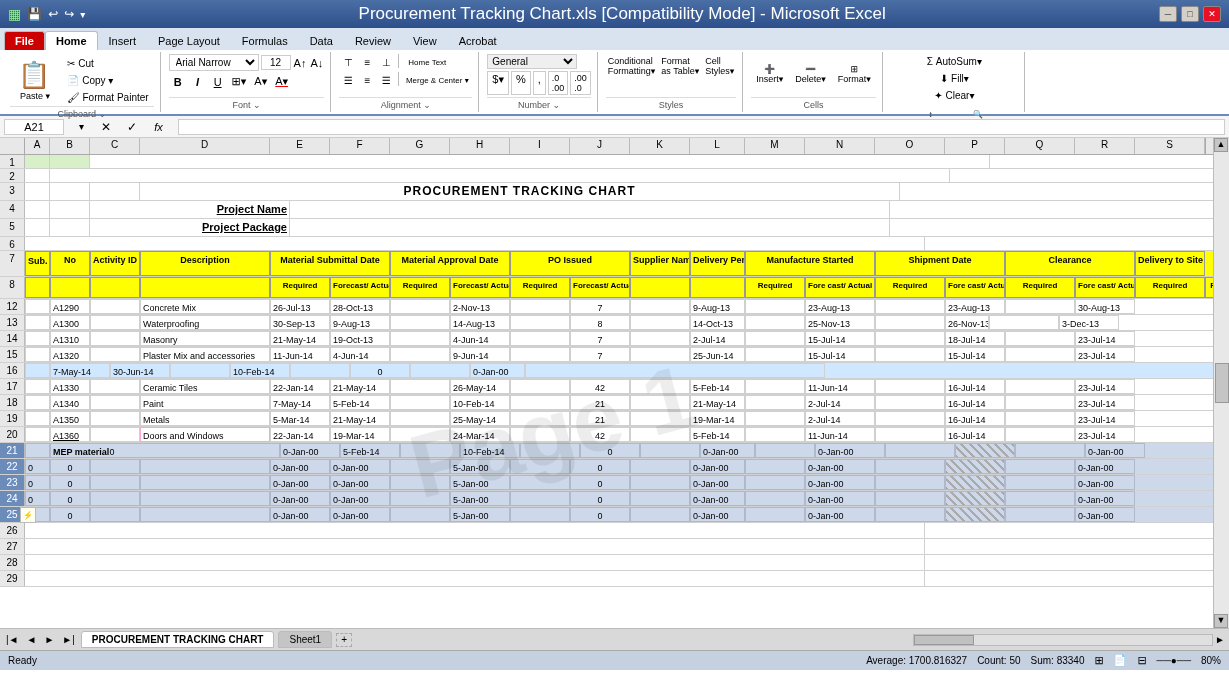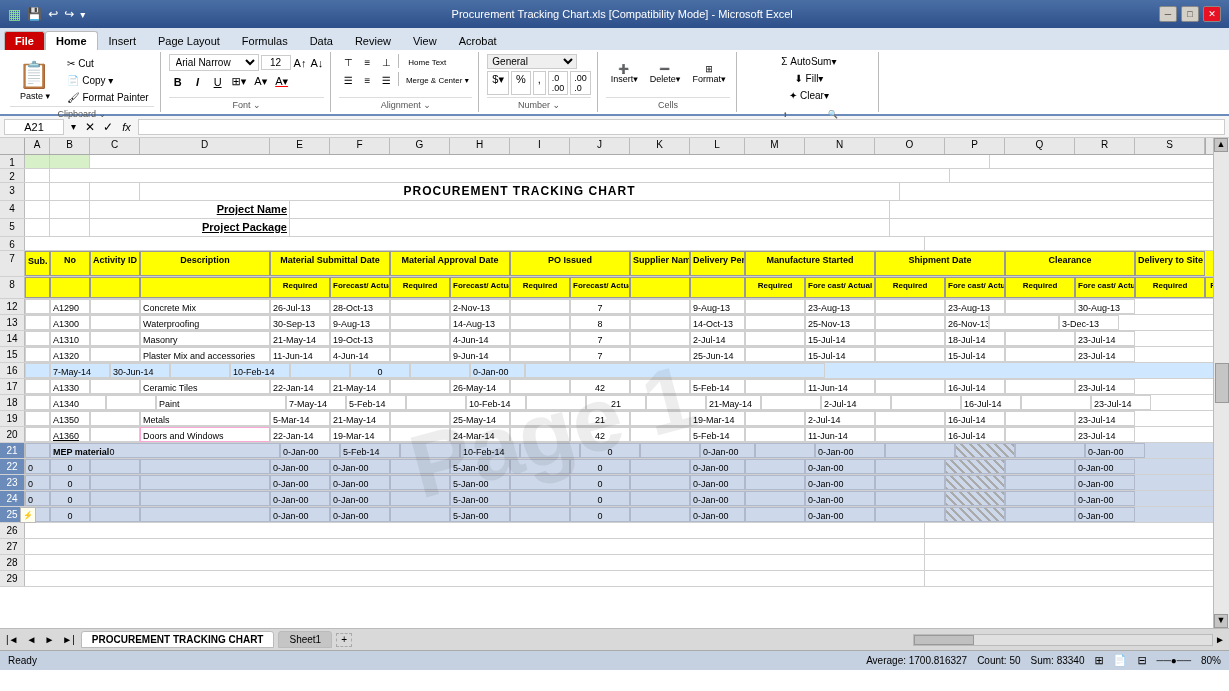--- a/index.html
+++ b/index.html
@@ -117,21 +117,21 @@
     }
 
     
     .formula-bar {
       background: #f5f5f5;
       border-bottom: 1px solid #ccc;
       height: 22px;
       display: flex;
       align-items: center;
       padding: 0 4px;
-      gap: 4px;
+      gap: 12px;
     }
     .cell-ref {
       width: 60px;
       border: 1px solid #ccc;
       font-size: 11px;
       padding: 1px 4px;
       text-align: center;
       background: white;
     }
     .formula-expand { font-size: 10px; cursor: pointer; padding: 0 3px; }
@@ -282,21 +282,21 @@
 <body>
 
 <div class="title-bar">
   <div class="title-bar-left">
     <span style="color:#90ee90; font-size:14px;">▦</span>
     <span style="font-size:12px; cursor:pointer;">💾</span>
     <span style="font-size:12px; cursor:pointer;">↩</span>
     <span style="font-size:12px; cursor:pointer;">↪</span>
     <span style="font-size:10px; cursor:pointer;">▾</span>
   </div>
-  <span style="font-size:11px;text-align:center;">Procurement Tracking Chart.xls  [Compatibility Mode] - Microsoft Excel</span>
+  <span style="font-size:17px;text-align:center;">Procurement Tracking Chart.xls  [Compatibility Mode] - Microsoft Excel</span>
   <div class="title-bar-controls">
     <div class="win-btn minimize">─</div>
     <div class="win-btn maximize">□</div>
     <div class="win-btn close">✕</div>
   </div>
 </div>
 
 <div class="ribbon-tabs">
   <div class="ribbon-tab active" style="background:#c00; color:white; font-weight:bold;">File</div>
   <div class="ribbon-tab active" style="background:#fff; border:1px solid #bbb; border-bottom:none;">Home</div>
@@ -377,20 +377,30 @@
         <span style="border:1px solid #ccc; padding:1px 4px; cursor:pointer; font-size:11px;">$▾</span>
         <span style="border:1px solid #ccc; padding:1px 4px; cursor:pointer; font-size:11px;">%</span>
         <span style="border:1px solid #ccc; padding:1px 4px; cursor:pointer; font-size:11px;">,</span>
         <span style="border:1px solid #ccc; padding:1px 3px; cursor:pointer; font-size:9px;">.0<br>.00</span>
         <span style="border:1px solid #ccc; padding:1px 3px; cursor:pointer; font-size:9px;">.00<br>.0</span>
       </div>
     </div>
     <div class="ribbon-group-label">Number ⌄</div>
   </div>
 
+  <div class="ribbon-group" style="min-width:120px;">
+    <div class="ribbon-group-content" style="flex-direction:column; gap:2px; align-items:flex-start;">
+      <div style="display:flex; gap:2px; align-items:center;">
+        <span style="font-size:9px; cursor:pointer; border:1px solid transparent; padding:1px;">Conditional<br>Formatting▾</span>
+        <span style="font-size:9px; cursor:pointer; border:1px solid transparent; padding:1px;">Format<br>as Table▾</span>
+        <span style="font-size:9px; cursor:pointer; border:1px solid transparent; padding:1px;">Cell<br>Styles▾</span>
+      </div>
+    </div>
+    <div class="ribbon-group-label">Styles</div>
+  </div>
 
   <div class="ribbon-group" style="min-width:90px;">
     <div class="ribbon-group-content" style="flex-direction:column; gap:2px; align-items:flex-start;">
       <div style="display:flex; gap:2px;">
         <div class="ribbon-btn" style="height:40px; min-width:30px; font-size:9px;">
           <span>➕</span>
           <span>Insert▾</span>
         </div>
         <div class="ribbon-btn" style="height:40px; min-width:30px; font-size:9px;">
           <span>➖</span>
@@ -673,21 +683,21 @@
       <div class="cell" style="width:70px; border:1px solid #d0d0d0;">11-Jun-14</div>
       <div class="cell" style="width:70px; border:1px solid #d0d0d0;"></div>
       <div class="cell" style="width:60px; border:1px solid #d0d0d0;">16-Jul-14</div>
       <div class="cell" style="width:70px; border:1px solid #d0d0d0;"></div>
       <div class="cell" style="width:60px; border:1px solid #d0d0d0;">23-Jul-14</div>
     </div>
 
     <div class="grid-row" style="height:16px;">
       <div class="row-num">18</div>
       <div class="cell" style="width:25px; border:1px solid #d0d0d0;"></div>
-      <div class="cell" style="width:56px; border:1px solid #d0d0d0;">A1340</div>
+      <div class="cell" style="width:40px; border:1px solid #d0d0d0;">A1340</div>
       <div class="cell" style="width:50px; border:1px solid #d0d0d0;"></div>
       <div class="cell" style="width:130px; border:1px solid #d0d0d0;">Paint</div>
       <div class="cell" style="width:60px; border:1px solid #d0d0d0;">7-May-14</div>
       <div class="cell" style="width:60px; border:1px solid #d0d0d0;">5-Feb-14</div>
       <div class="cell" style="width:60px; border:1px solid #d0d0d0;"></div>
       <div class="cell" style="width:60px; border:1px solid #d0d0d0;">10-Feb-14</div>
       <div class="cell" style="width:60px; border:1px solid #d0d0d0;"></div>
       <div class="cell" style="width:60px; border:1px solid #d0d0d0; text-align:center;">21</div>
       <div class="cell" style="width:60px; border:1px solid #d0d0d0;"></div>
       <div class="cell" style="width:55px; border:1px solid #d0d0d0;">21-May-14</div>

